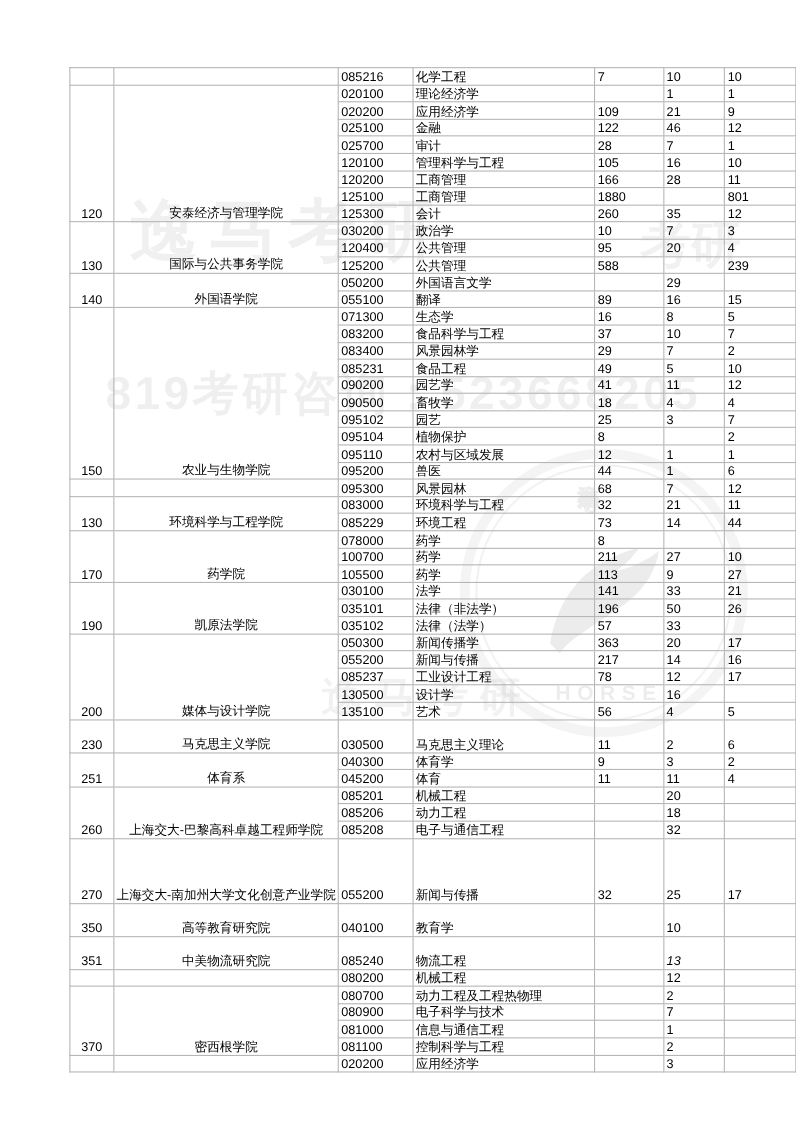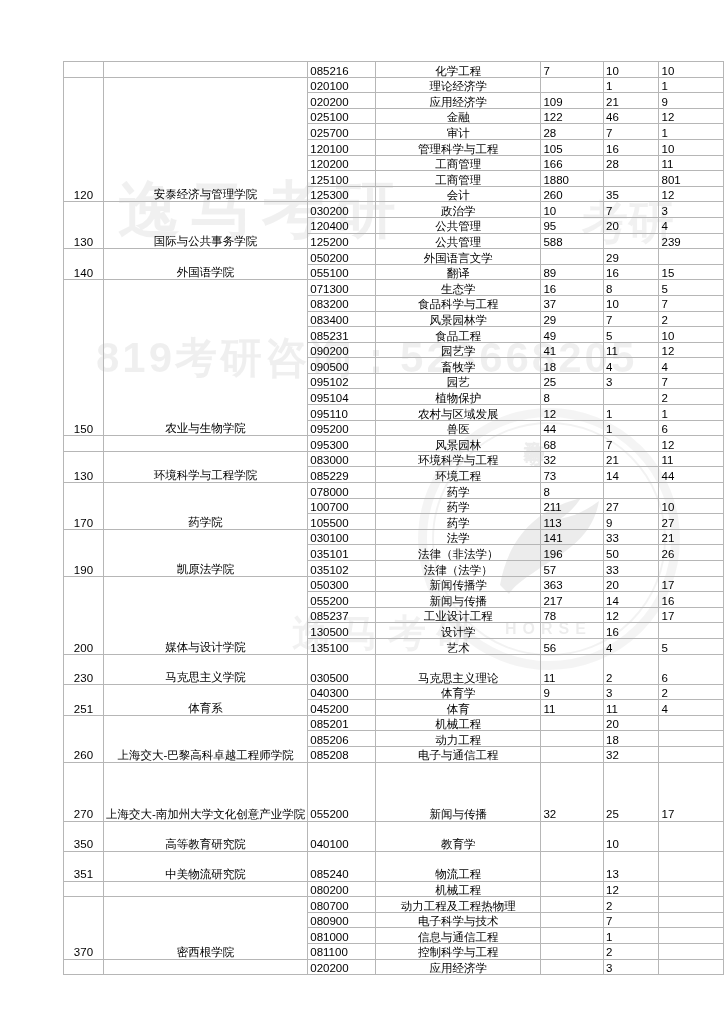--- a/index.html
+++ b/index.html
@@ -86,21 +86,21 @@
     font-size: 21px;
     letter-spacing: 2px;
     opacity: 0.07;
     font-weight: 700;
     writing-mode: vertical-rl;
   }
   .wm-ring-en {
     position: absolute;
     left: 505px;
     top: 620px;
-    font-size: 16px;
+    font-size: 19px;
     letter-spacing: 6px;
     opacity: 0.07;
     font-weight: 700;
   }
   .wm-bird {
     position: absolute;
     left: 470px;
     top: 468px;
     width: 150px;
     height: 150px;
@@ -133,21 +133,21 @@
     padding: 0 2px;
     vertical-align: bottom;
     height: 14.6px;
     overflow: hidden;
     white-space: nowrap;
     background: transparent;
   }
   td.c-code-col   { width: 41px;  text-align: center; vertical-align: middle; }
   td.c-name-col   { width: 99px;  text-align: center; vertical-align: middle; white-space: normal; line-height: 1.12; }
   td.c-major-code { width: 72px;  text-align: left;   vertical-align: bottom; }
-  td.c-major-name { width: 178px; text-align: center;   vertical-align: bottom; }
+  td.c-major-name { width: 178px; text-align: left;   vertical-align: bottom; }
   td.c-n1         { width: 70px;  text-align: left;   vertical-align: bottom; }
   td.c-n2         { width: 65px;  text-align: left;   vertical-align: bottom; }
   td.c-n3         { width: 75px;  text-align: left;   vertical-align: bottom; }
 
   td.blank-lead { border-right: 1px solid #b6b6b6; }
 </style>
 </head>
 <body>
 
 <div id="watermark-layer">
@@ -519,21 +519,21 @@
           <td class="c-n1" style="height: 29px;"></td>
           <td class="c-n2" style="height: 29px;">10</td>
           <td class="c-n3" style="height: 29px;"></td>
         </tr>
         <tr>
           <td class="c-code-col" rowspan="1">351</td>
           <td class="c-name-col" rowspan="1">中美物流研究院</td>
           <td class="c-major-code" style="height: 29px;">085240</td>
           <td class="c-major-name" style="height: 29px;">物流工程</td>
           <td class="c-n1" style="height: 29px;"></td>
-          <td class="c-n2" style="height: 29px;">13</td>
+          <td class="c-n2" style="height: 29px; font-style: italic;">13</td>
           <td class="c-n3" style="height: 29px;"></td>
         </tr>
         <tr>
           <td class="c-code-col blank-lead"></td>
           <td class="c-name-col blank-lead"></td>
           <td class="c-major-code">080200</td>
           <td class="c-major-name">机械工程</td>
           <td class="c-n1"></td>
           <td class="c-n2">12</td>
           <td class="c-n3"></td>

